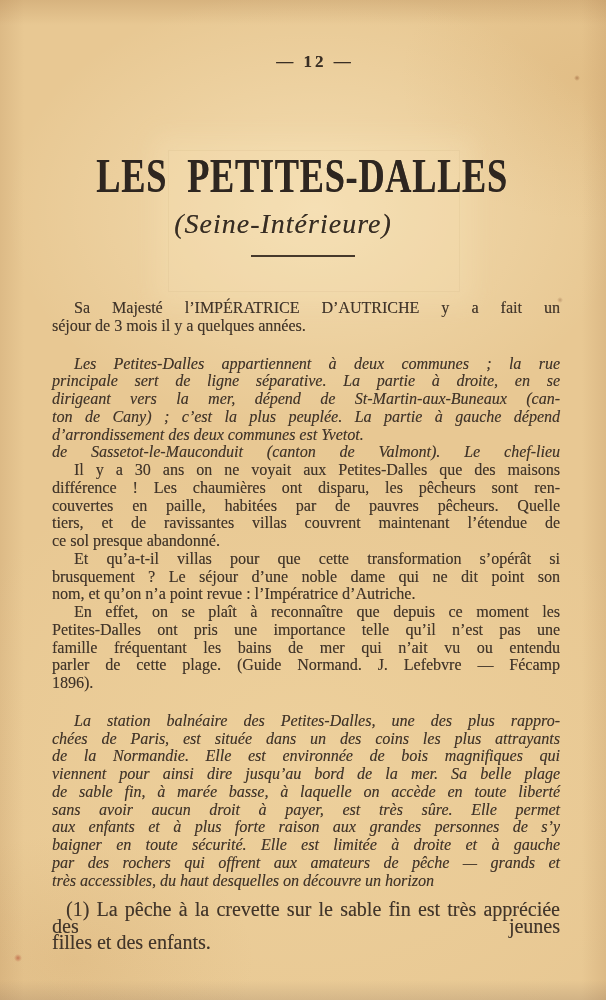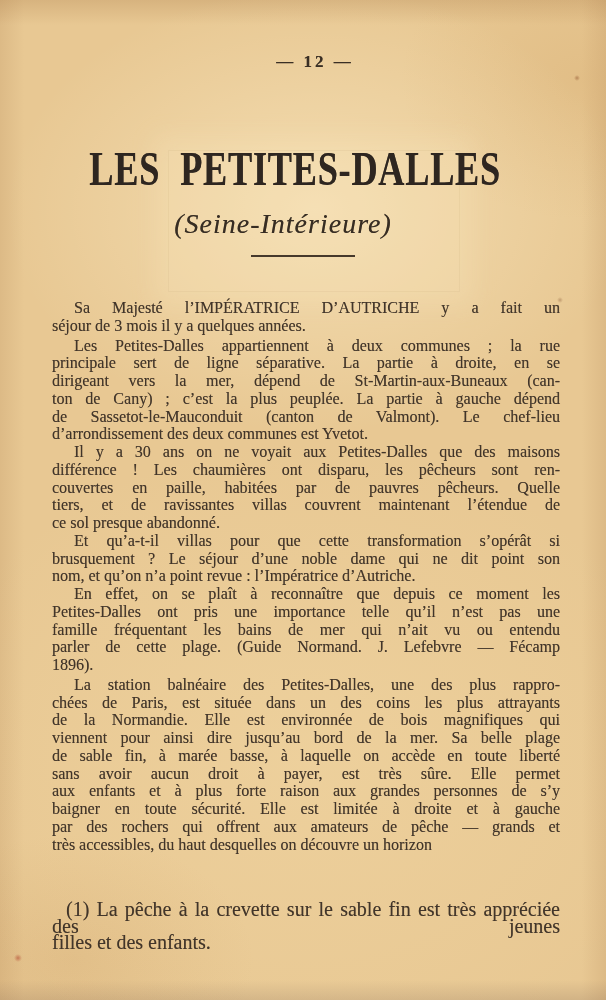--- a/index.html
+++ b/index.html
@@ -43,21 +43,21 @@
     font-size: 17px;
     font-weight: bold;
     letter-spacing: 3px;
     color: #3a2f24;
     text-shadow: 0 0 0.5px rgba(58,47,36,0.6);
   }
 
   .title {
     position: absolute;
     left: 0; top: 140px; width: 590px;
-    margin: 0;
+    margin: 7px;
     text-align: center;
     font-size: 49px;
     font-weight: bold;
     color: #2e2620;
     letter-spacing: 1px;
   }
   .title .squeeze {
     display: inline-block;
     transform: scaleX(0.74);
     transform-origin: 50% 50%;
@@ -86,21 +86,21 @@
 
   .body {
     position: absolute;
     left: 52px; top: 299px; width: 508px;
     font-size: 16px;
     line-height: 17.75px;
     color: #41352a;
     text-shadow: 0.2px 0.2px 0.4px rgba(60,45,30,0.45);
   }
   .para { margin: 0; }
-  .para.gap { margin-top: 2px; }
+  .para.gap { margin-top: 20px; font-style: italic; }
   .line {
     text-align: justify;
     text-align-last: justify;
     white-space: normal;
   }
   .line.last { text-align-last: left; }
   .line.indent { text-indent: 22px; }
 
   .footnote {
     position: absolute;
@@ -129,22 +129,22 @@
   <div class="body">
       <div class="para">
         <div class="line indent">Sa Majesté l’IMPÉRATRICE D’AUTRICHE y a fait un</div>
         <div class="line last">séjour de 3 mois il y a quelques années.</div>
       </div>
       <div class="para gap">
         <div class="line indent">Les Petites-Dalles appartiennent à deux communes ; la rue</div>
         <div class="line">principale sert de ligne séparative. La partie à droite, en se</div>
         <div class="line">dirigeant vers la mer, dépend de St-Martin-aux-Buneaux (can-</div>
         <div class="line">ton de Cany) ; c’est la plus peuplée. La partie à gauche dépend</div>
+        <div class="line last">d’arrondissement des deux communes est Yvetot.</div>
         <div class="line">de Sassetot-le-Mauconduit (canton de Valmont). Le chef-lieu</div>
-        <div class="line last">d’arrondissement des deux communes est Yvetot.</div>
       </div>
       <div class="para">
         <div class="line indent">Il y a 30 ans on ne voyait aux Petites-Dalles que des maisons</div>
         <div class="line">différence ! Les chaumières ont disparu, les pêcheurs sont ren-</div>
         <div class="line">couvertes en paille, habitées par de pauvres pêcheurs. Quelle</div>
         <div class="line">tiers, et de ravissantes villas couvrent maintenant l’étendue de</div>
         <div class="line last">ce sol presque abandonné.</div>
       </div>
       <div class="para">
         <div class="line indent">Et qu’a-t-il villas pour que cette transformation s’opérât si</div>

